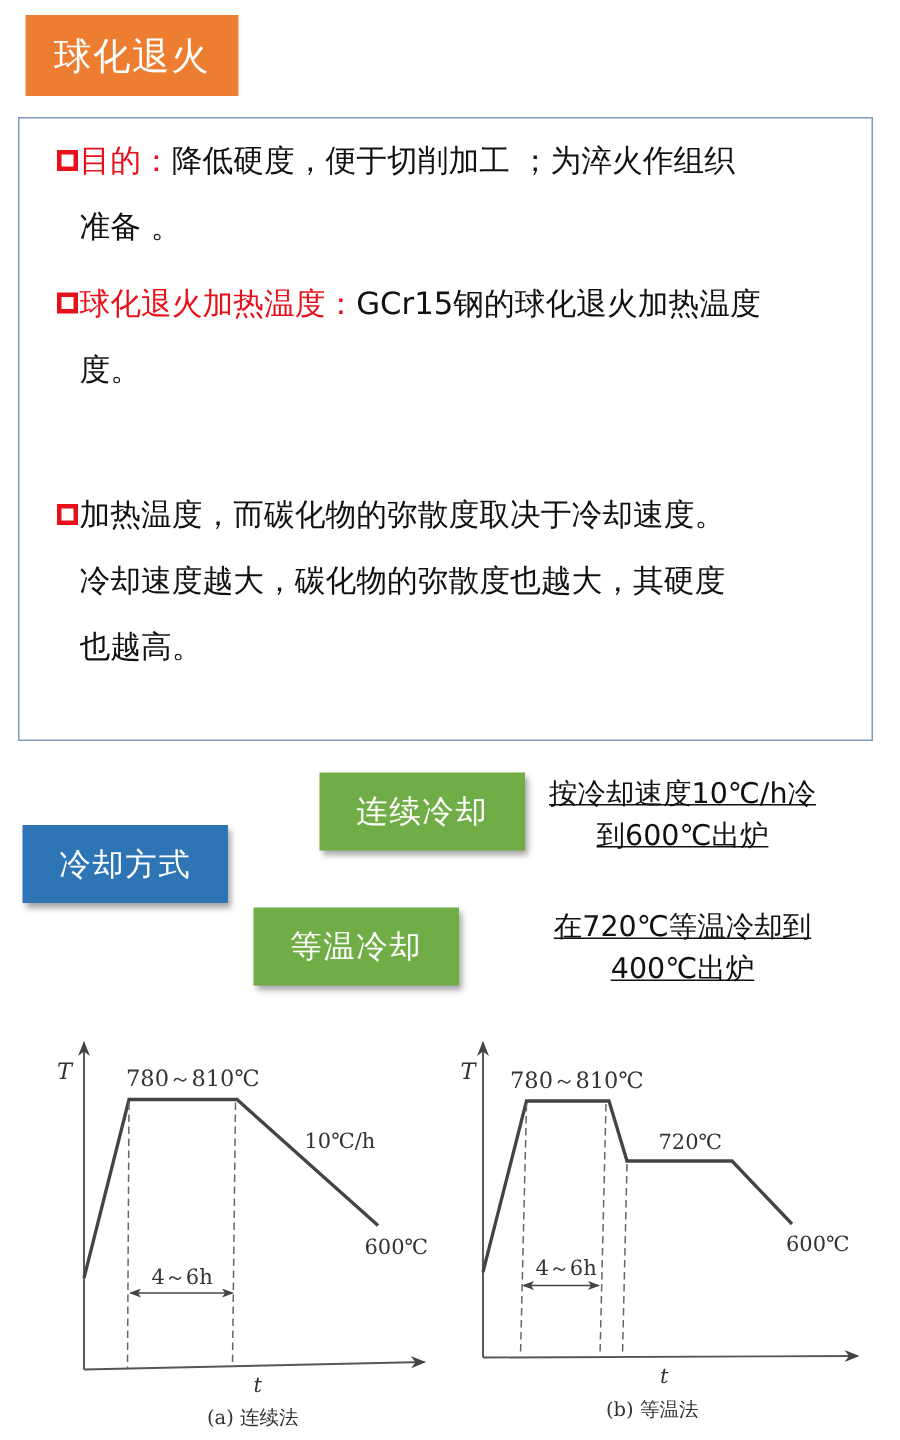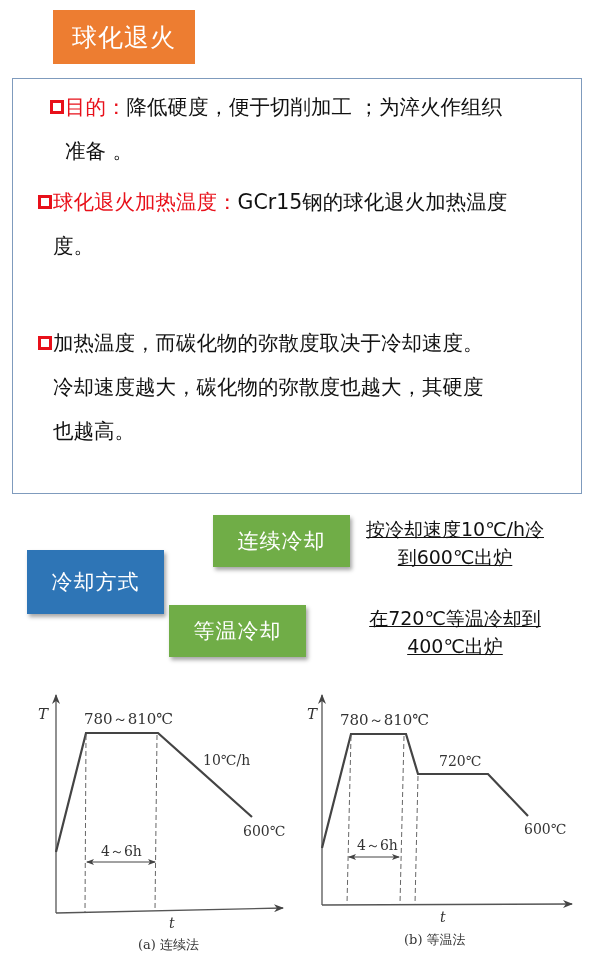--- a/index.html
+++ b/index.html
@@ -5,59 +5,58 @@
   * { margin:0; padding:0; box-sizing:border-box; }
   html, body { width:600px; height:960px; background:#ffffff; overflow:hidden; }
   body { position:relative; font-family:"DejaVu Sans", sans-serif; color:#111; }
   .abs { position:absolute; }
   .title-tag {
     left:17px; top:10px; width:142px; height:54px;
     background:#ed7d31; color:#fff;
     font-family:"DejaVu Serif", serif; font-size:25px;
     display:flex; align-items:center; justify-content:center;
     letter-spacing:1px;
-    margin-left:36px;
   }
   .text-box {
     left:12px; top:78px; width:570px; height:416px;
     border:1.5px solid #7f9bbd; background:#fff;
   }
   .bullet-para {
     position:absolute; left:40px; width:530px;
     font-size:20.5px; line-height:44px; color:#111;
   }
   .bullet-sq {
     position:absolute; left:-15px; top:15px; width:14px; height:14px;
     border:3px solid #e8101a; background:#fff;
   }
   .red { color:#e8101a; }
   .box {
     color:#fff; font-family:"DejaVu Serif", serif; font-size:21px;
     display:flex; align-items:center; justify-content:center;
     box-shadow: 2px 3px 4px rgba(0,0,0,0.35);
     letter-spacing:1px;
   }
-  .box-blue { left:27px; top:550px; width:137px; height:64px; background:#2e75b6; }
+  .box-blue { left:15px; top:550px; width:137px; height:52px; background:#2e75b6; }
   .box-green1 { left:169px; top:515px; width:137px; height:52px; background:#70ad47;margin-left:44px; }
   .box-green2 { left:169px; top:605px; width:137px; height:52px; background:#70ad47; }
   .desc {
     font-size:19px; line-height:28px; text-align:center; color:#111;text-decoration:underline;
   }
   .desc1 { left:330px; top:515px; width:250px; }
   .desc2 { left:330px; top:604px; width:250px; }
   svg text { font-family:"DejaVu Serif", serif; fill:#333; }
 </style>
 </head>
 <body>
 
 <div class="abs title-tag">球化退火</div>
 
 <div class="abs text-box">
 
-  <div class="bullet-para" style="top:6px;margin-left:12px;">
+  <div class="bullet-para" style="top:6px;">
     <span class="bullet-sq"></span>
     <div><span class="red">目的：</span><span>降低硬度，便于切削加工 ；为淬火作组织</span></div>
     <div>准备 。</div>
   </div>
 
   <div class="bullet-para" style="top:101px;">
     <span class="bullet-sq"></span>
     <div><span class="red">球化退火加热温度：</span><span>GCr15钢的球化退火加热温度</span></div>
     <div>度。</div>
   </div>

